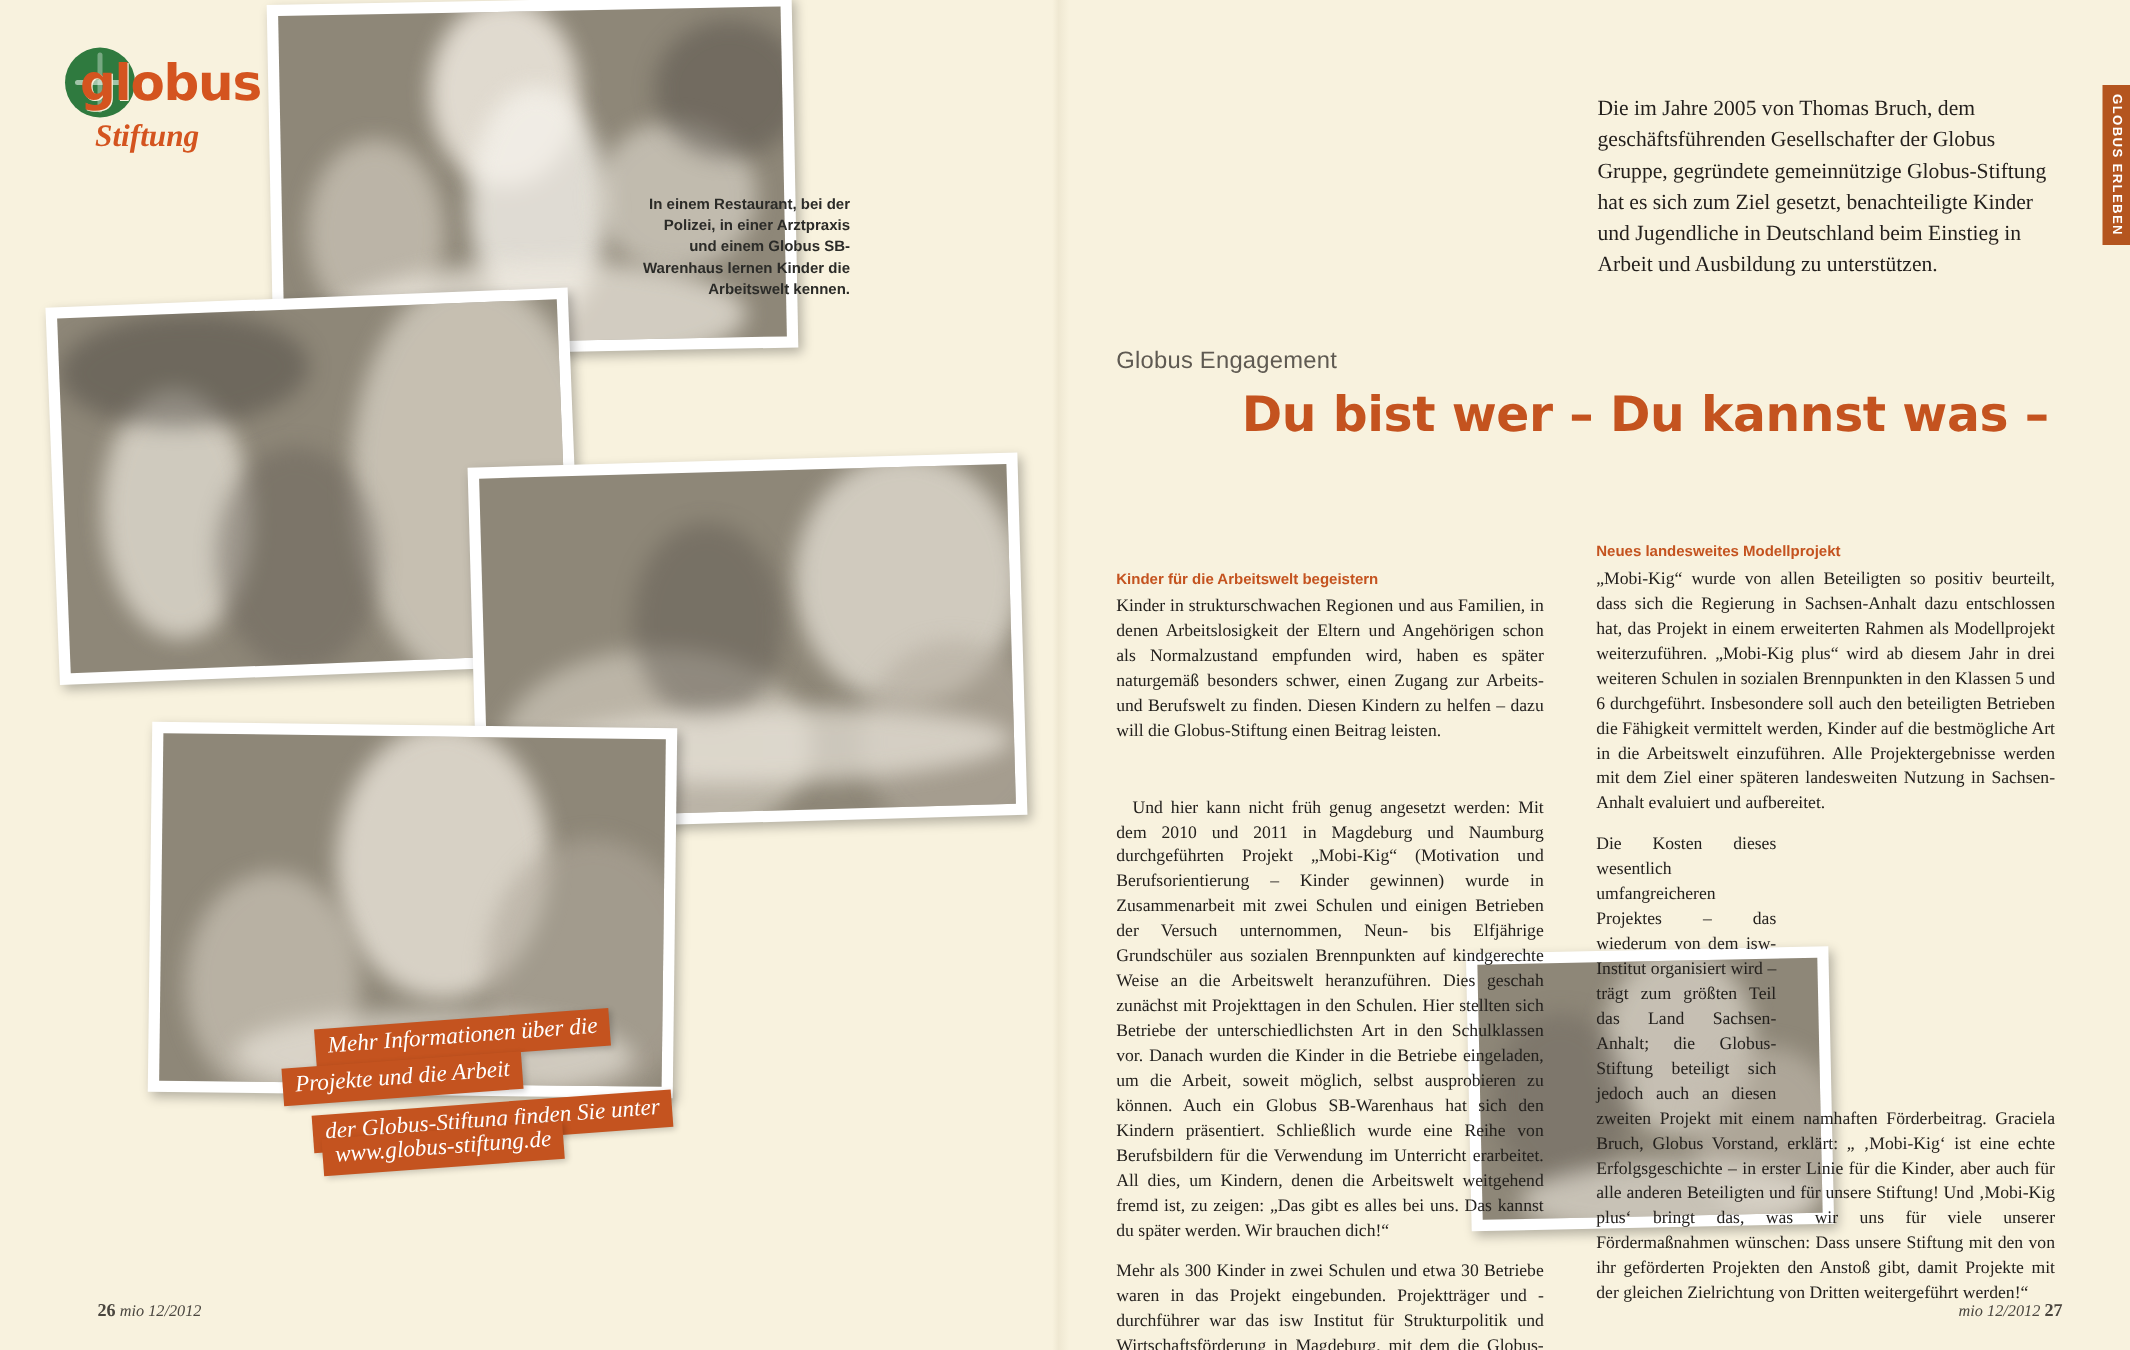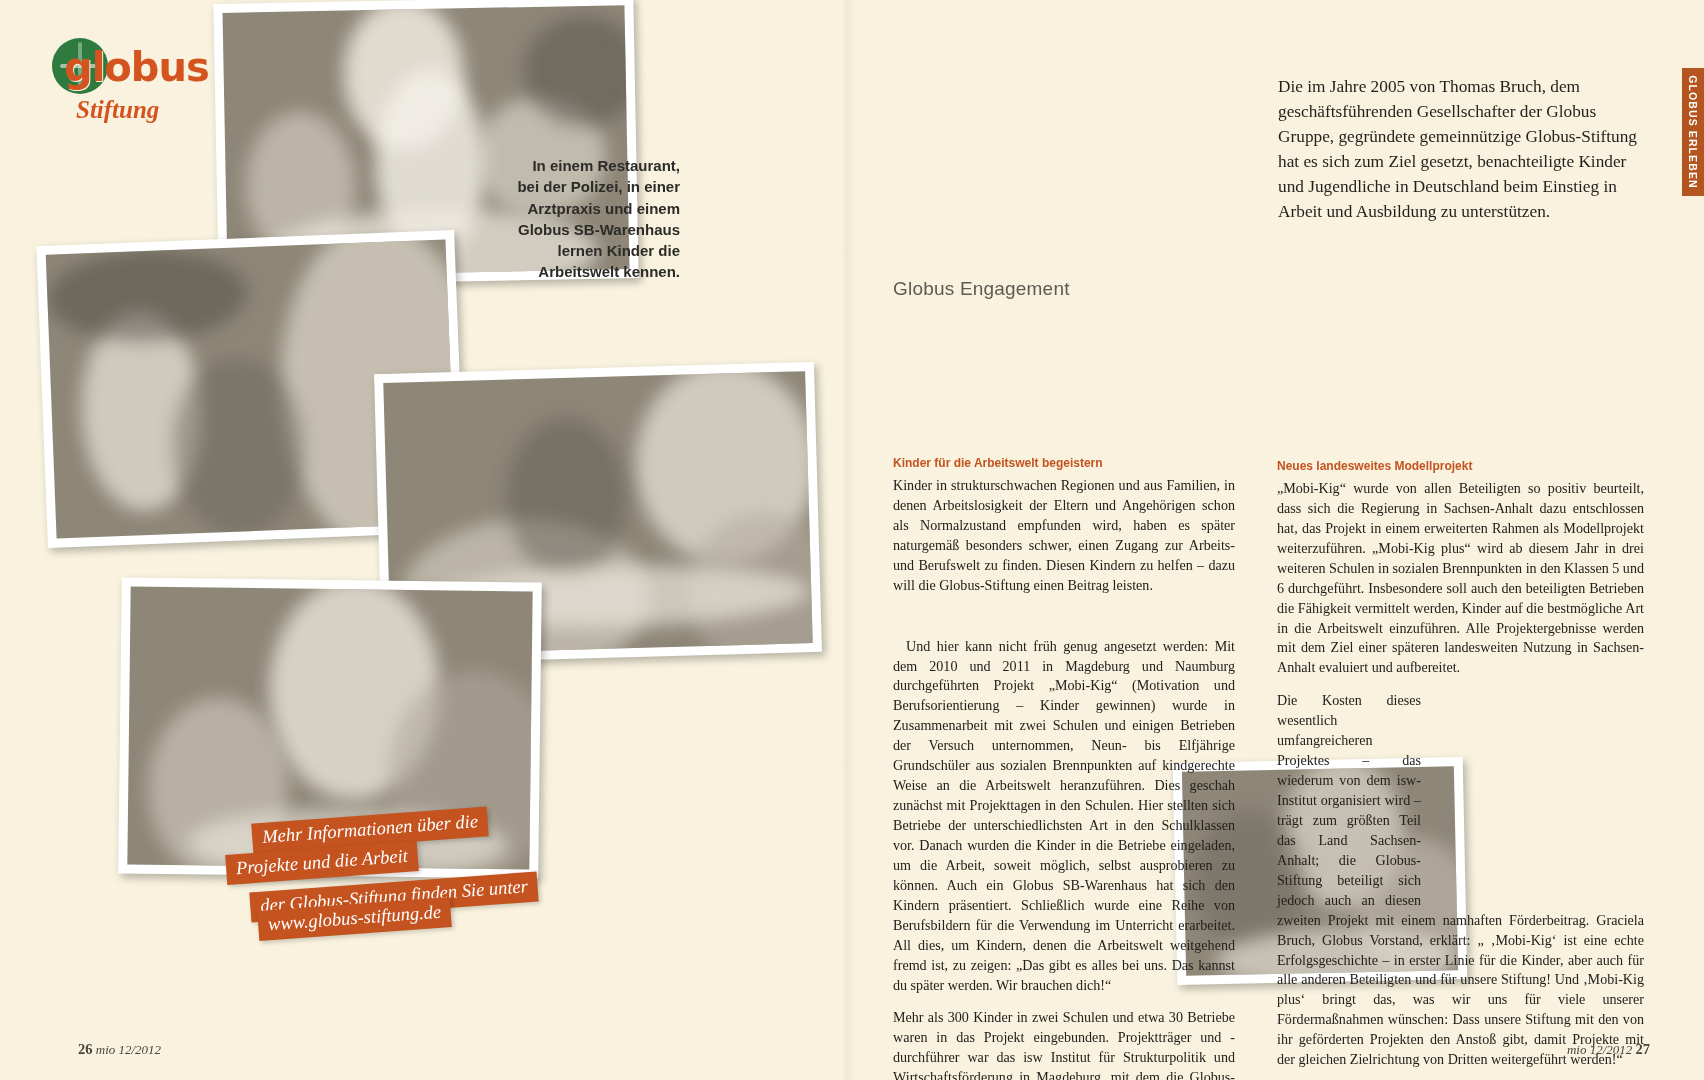--- a/index.html
+++ b/index.html
@@ -112,21 +112,21 @@
   #photo1 { left: 216px; top: 0px;  width: 420px; height: 282px; transform: rotate(-1.1deg); }
   #photo2 { left: 42px;  top: 238px; width: 418px; height: 302px; transform: rotate(-2.2deg); }
   #photo3 { left: 378px; top: 368px; width: 440px; height: 290px; transform: rotate(-1.6deg); }
   #photo4 { left: 120px; top: 580px; width: 420px; height: 296px; transform: rotate(0.7deg); }
   #photo5 { left: 1175px; top: 760px; width: 290px; height: 222px; transform: rotate(-1.2deg); }
 
   
   .caption {
     position: absolute;
     font-family: "Liberation Sans", sans-serif;
-    font-size: 15px;
+    font-size: 12px;
     line-height: 1.42;
     color: #2b2b28;
     font-weight: bold;
   }
   #caption1 { left: 510px; top: 155px; width: 170px; text-align: right; }
   #caption5 { left: 1178px; top: 838px; width: 185px; text-align: right; }
 
   
   .banner-wrap {
     position: absolute;
@@ -195,21 +195,21 @@
     font-size: 14.1px;
     line-height: 1.415;
     color: #23201d;
     text-align: justify;
   }
   .bodycol p { margin: 0; }
   .bodycol p.ind { text-indent: 13px; margin-top: 41px; }
   .bodycol p.gap { margin-top: 13px; }
 
   #col1 { left: 893px; top: 455px; width: 342px; }
-  #col2 { left: 1277px; top: 458px; width: 367px; }
+  #col2 { left: 1277px; top: 433px; width: 367px; }
 
   
   .wrapshape {
     float: right;
     width: 215px;
     height: 228px;
     margin: 0 0 0 8px;
   }
 
   
@@ -298,20 +298,21 @@
       <span>Projekte und die Arbeit</span>
     </div>
     <div class="banner-line" id="bl3">der Globus-Stiftung finden Sie unter</div>
   </div>
   <div class="banner-line" style="left:258px;top:904px;transform:rotate(-4.2deg);position:absolute;">www.globus-stiftung.de</div>
 
   <div class="intro">Die im Jahre 2005 von Thomas Bruch, dem geschäftsführenden Gesellschafter der Globus Gruppe, gegründete gemeinnützige Globus-Stiftung hat es sich zum Ziel gesetzt, benachteiligte Kinder und Jugendliche in Deutschland beim Einstieg in Arbeit und Ausbildung zu unterstützen.</div>
 
   <div class="kicker">Globus Engagement</div>
   <div class="headline">
+    <div>Du bist wer – Du kannst was –</div>
   </div>
 
   <div class="bodycol" id="col1">
     <div class="col-head">Kinder für die Arbeitswelt begeistern</div>
     <p>Kinder in strukturschwachen Regionen und aus Familien, in denen Arbeitslosigkeit der Eltern und Angehörigen schon als Normalzustand empfunden wird, haben es später naturgemäß besonders schwer, einen Zugang zur Arbeits- und Berufswelt zu finden. Diesen Kindern zu helfen – dazu will die Globus-Stiftung einen Beitrag leisten.</p>
     <p class="ind">Und hier kann nicht früh genug angesetzt werden: Mit dem 2010 und 2011 in Magdeburg und Naumburg durchgeführten Projekt „Mobi-Kig“ (Motivation und Berufsorientierung – Kinder gewinnen) wurde in Zusammenarbeit mit zwei Schulen und einigen Betrieben der Versuch unternommen, Neun- bis Elfjährige Grundschüler aus sozialen Brennpunkten auf kindgerechte Weise an die Arbeitswelt heranzuführen. Dies geschah zunächst mit Projekttagen in den Schulen. Hier stellten sich Betriebe der unterschiedlichsten Art in den Schulklassen vor. Danach wurden die Kinder in die Betriebe eingeladen, um die Arbeit, soweit möglich, selbst ausprobieren zu können. Auch ein Globus SB-Warenhaus hat sich den Kindern präsentiert. Schließlich wurde eine Reihe von Berufsbildern für die Verwendung im Unterricht erarbeitet. All dies, um Kindern, denen die Arbeitswelt weitgehend fremd ist, zu zeigen: „Das gibt es alles bei uns. Das kannst du später werden. Wir brauchen dich!“</p>
     <p class="gap">Mehr als 300 Kinder in zwei Schulen und etwa 30 Betriebe waren in das Projekt eingebunden. Projektträger und -durchführer war das isw Institut für Strukturpolitik und Wirtschaftsförderung in Magdeburg, mit dem die Globus-Stiftung bereits mehrfach erfolgreich zusammengearbeitet hat. Die Finanzierung erfolgte zum großen Teil durch die Stiftung.</p>
   </div>
 
   <div class="bodycol" id="col2">

